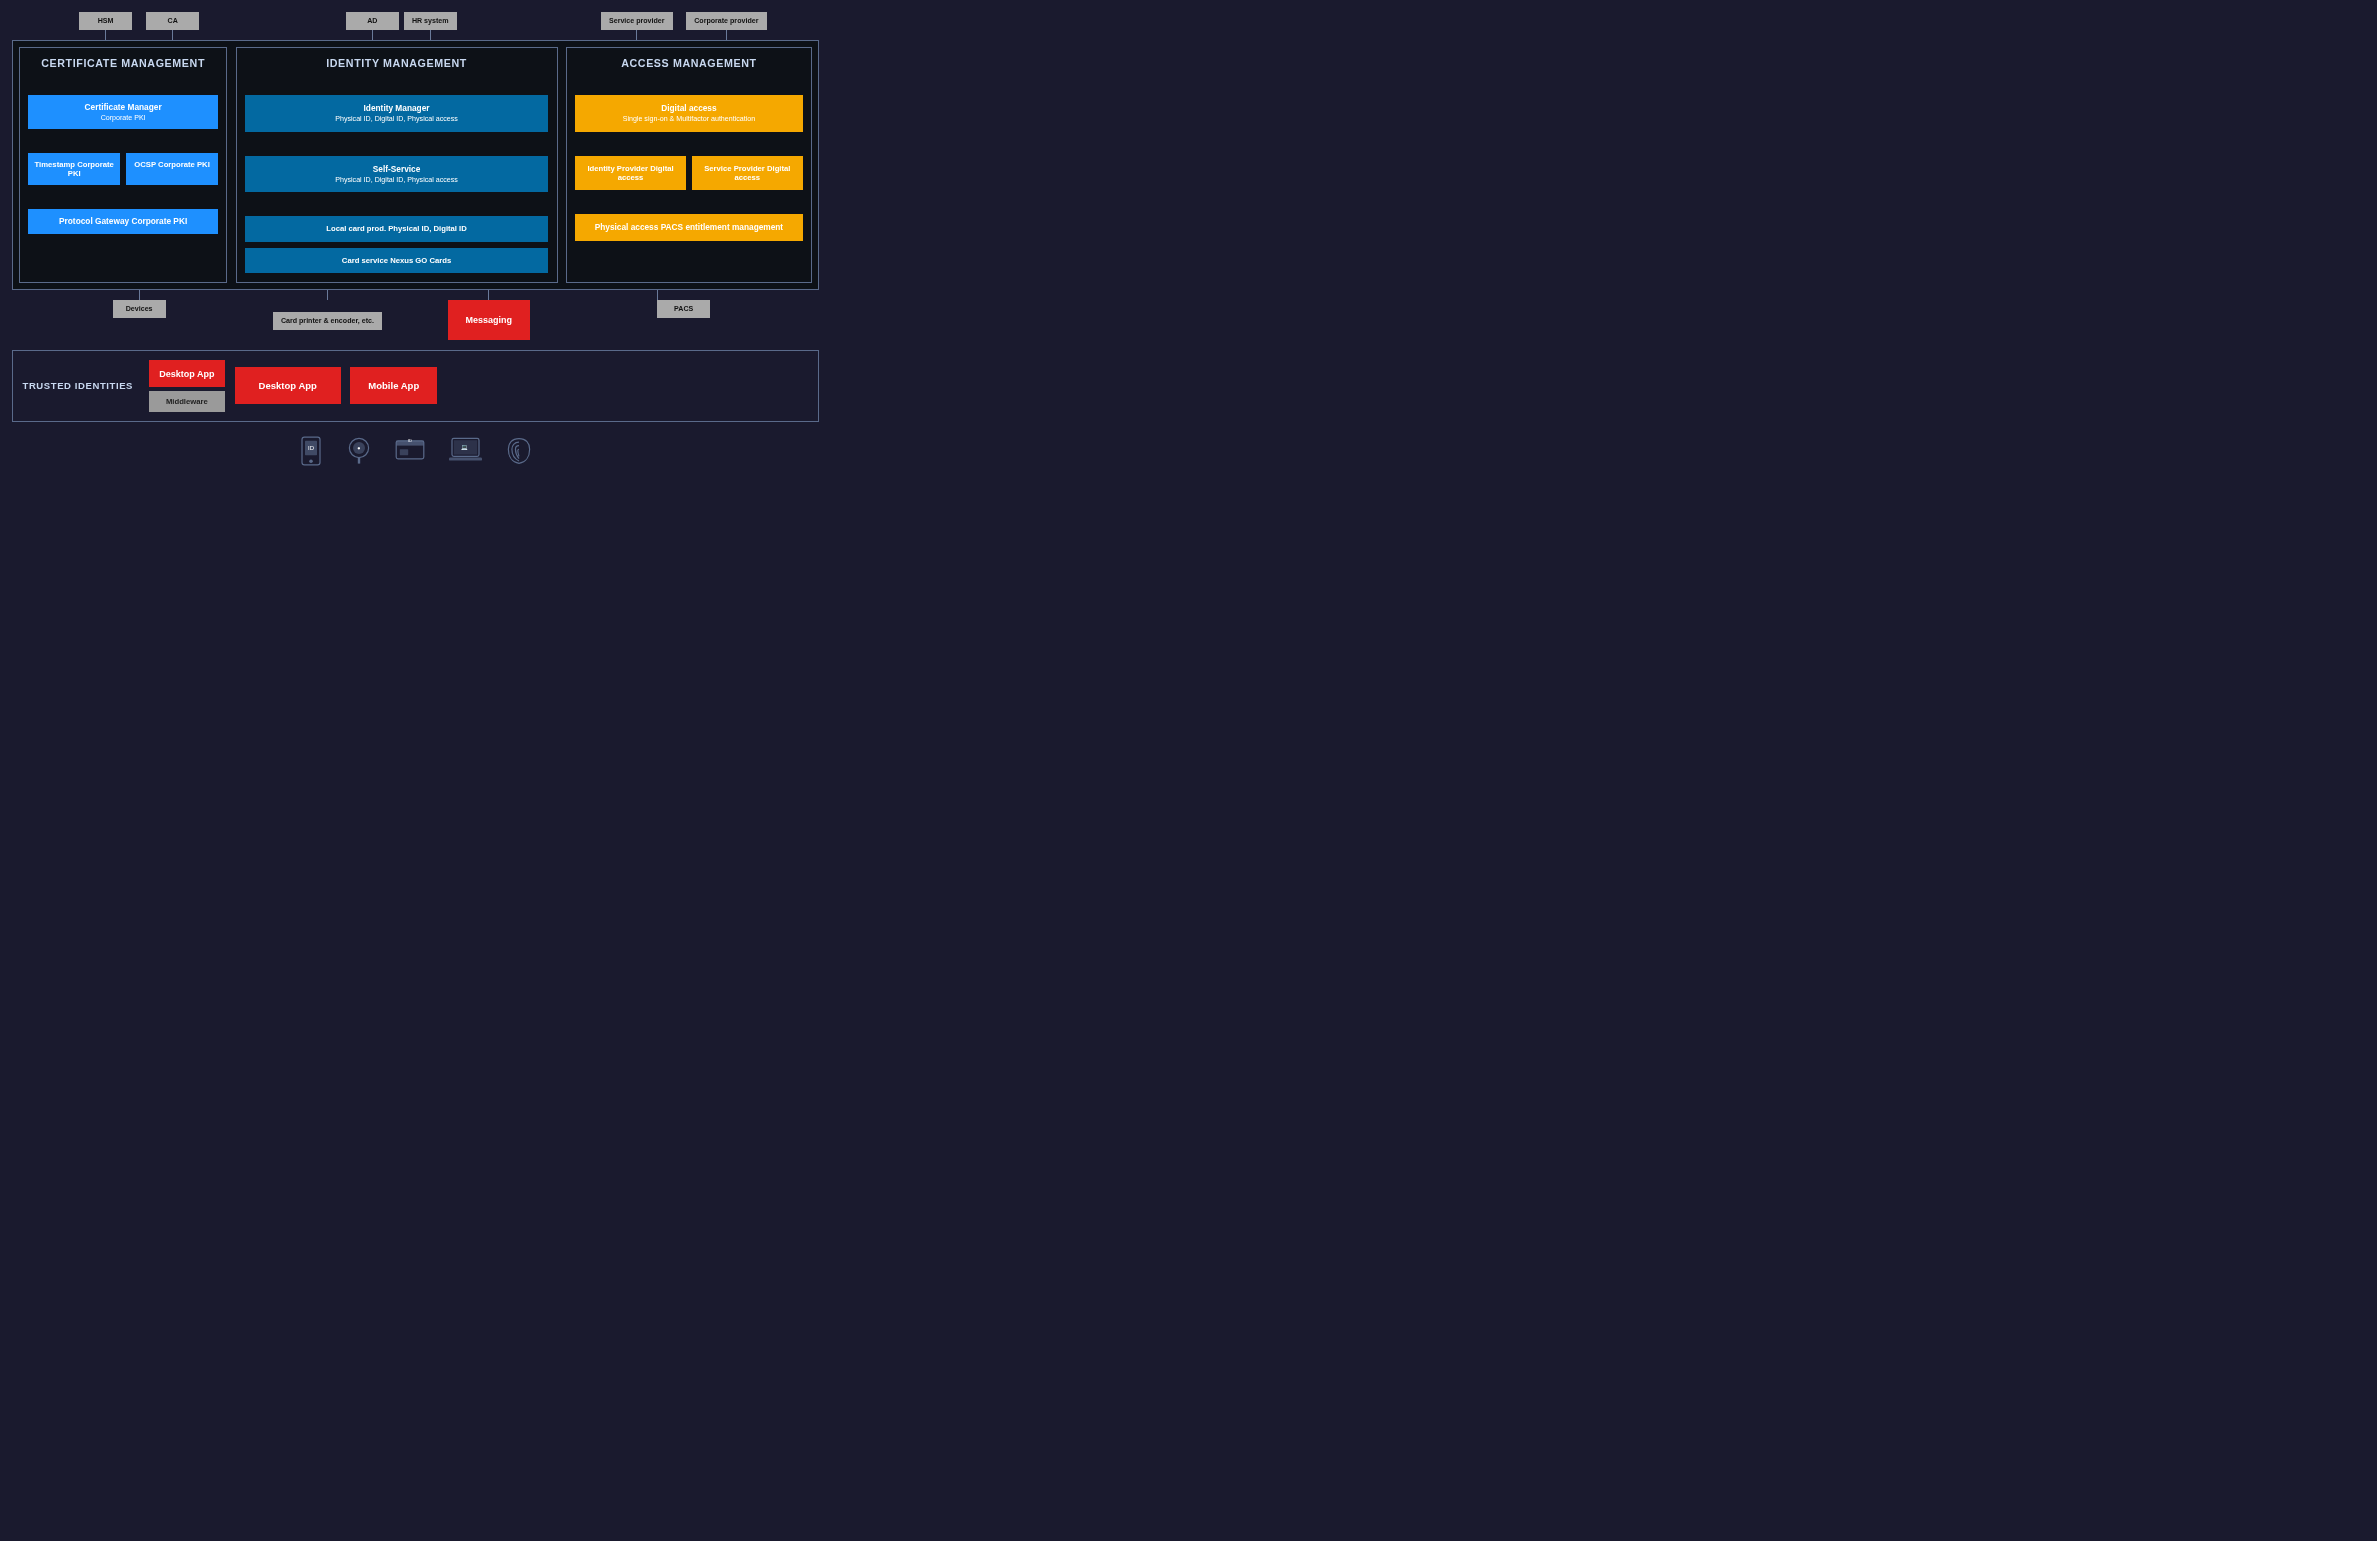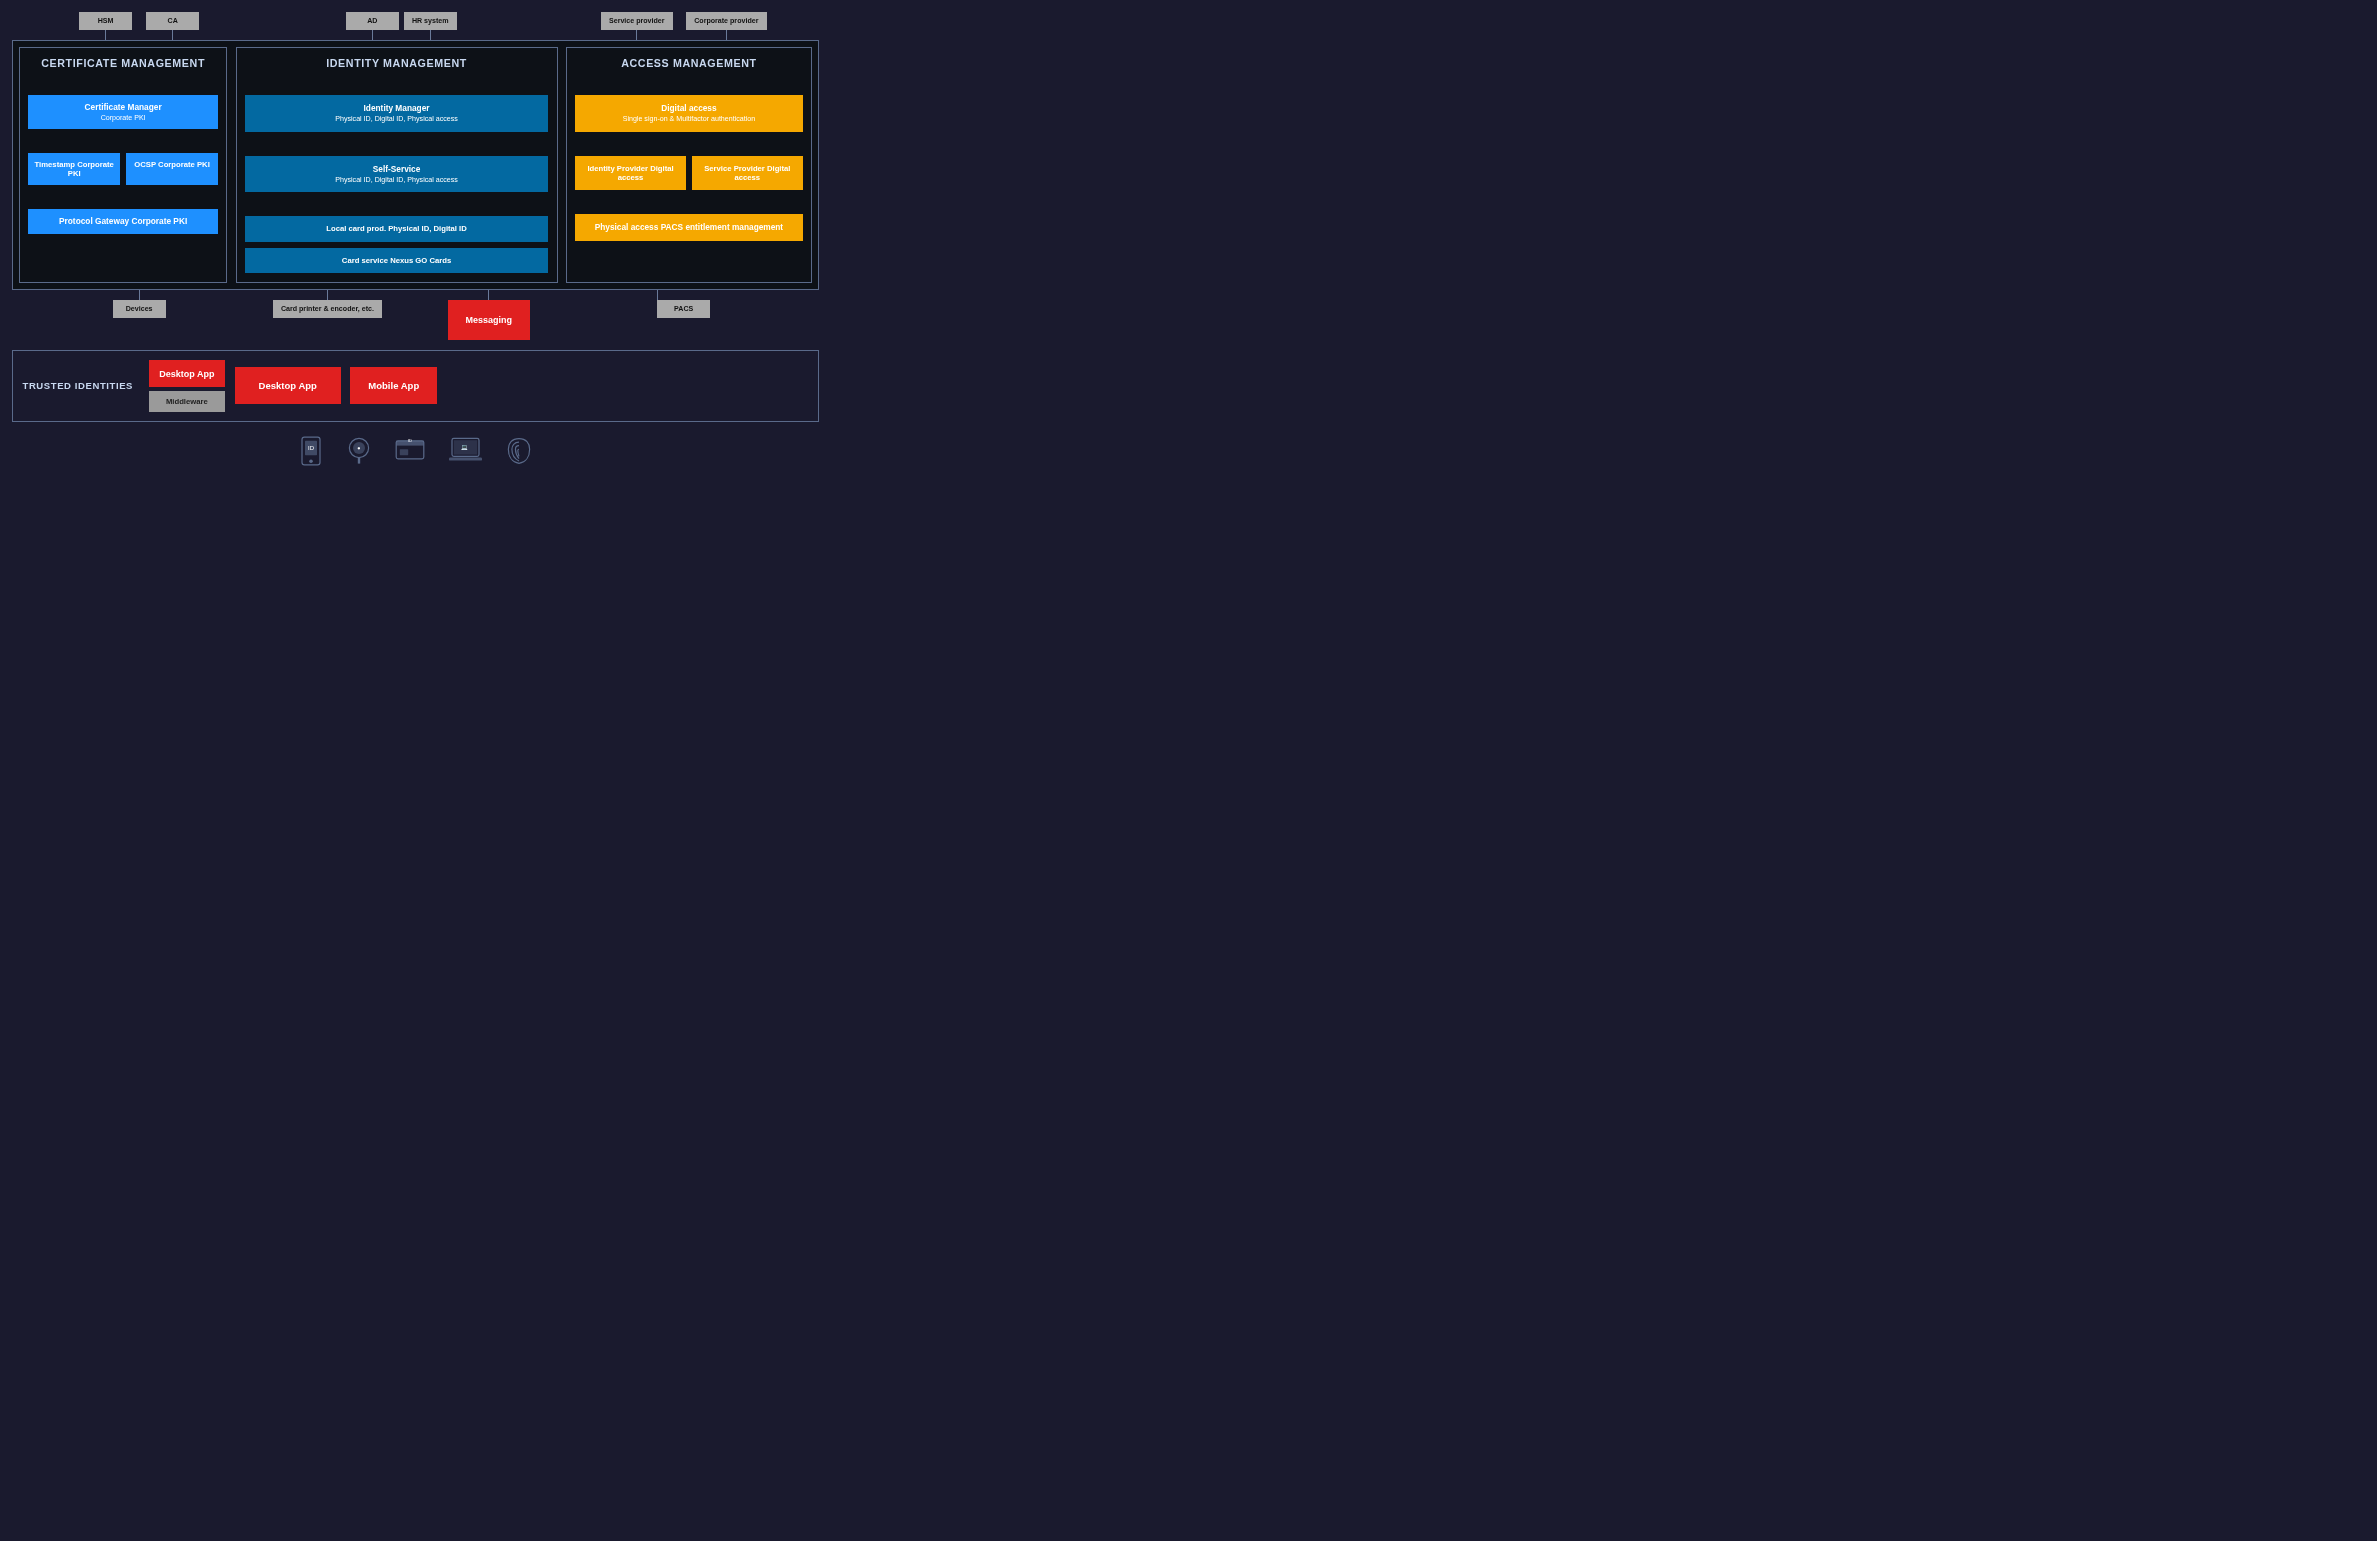--- a/index.html
+++ b/index.html
@@ -323,21 +323,21 @@
     <div style="flex:1; display:flex; justify-content:center; padding-left:18px;">
       <div class="bot-with-connector" style="display:flex;flex-direction:column;align-items:center;">
         <div class="col-top-connector"></div>
         <div class="ext-gray">Devices</div>
       </div>
     </div>
 
     <div style="flex:1.6; display:flex; justify-content:space-around; align-items:flex-start;">
       <div style="display:flex;flex-direction:column;align-items:center;">
         <div class="col-top-connector"></div>
-        <div class="ext-gray" style="min-width:65px; text-align:center;">Card printer &amp; encoder, etc.</div>
+        <div class="ext-gray" style="min-width:65px; text-align:center;margin-top:12px;">Card printer &amp; encoder, etc.</div>
       </div>
       <div style="display:flex;flex-direction:column;align-items:center;">
         <div class="col-top-connector"></div>
         <div class="messaging-box">Messaging</div>
       </div>
     </div>
 
     <div style="flex:1.2; display:flex; justify-content:center; padding-right:6px;">
       <div style="display:flex;flex-direction:column;align-items:flex-start;">
         <div class="col-top-connector"></div>

